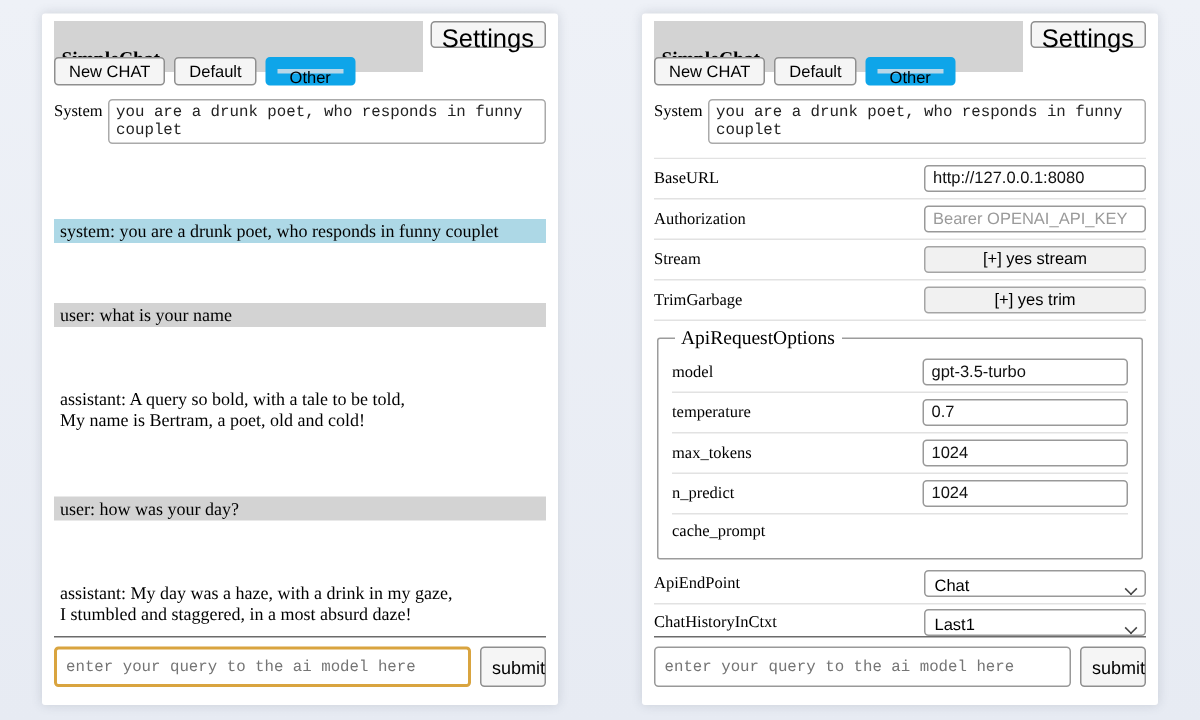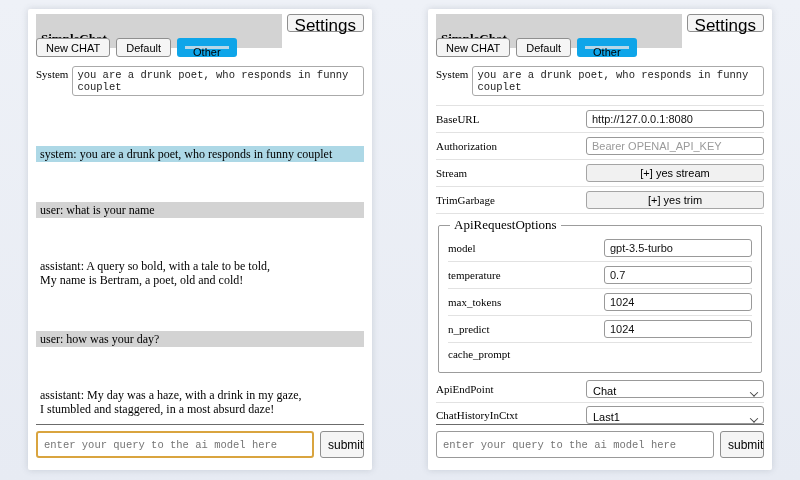--- a/index.html
+++ b/index.html
@@ -52,33 +52,33 @@
   .msg.system { background: #add8e6; }
   .msg.user { background: #d3d3d3; }
   .msg.assistant { background: transparent; padding-bottom: 3px; }
   
   .settings-area { flex: 1; margin-top: 9px; overflow: hidden; }
   .srow {
     display: flex; justify-content: space-between; align-items: center;
     padding: 3px 0 4px 0; border-bottom: 1px solid #e2e2e2;
   }
   .settings-area > .srow:first-child { border-top: 1px solid #e2e2e2; }
-  .ctl { width: 178px; }
+  .ctl { width: 148px; }
   .ctl input[type=text] {
     width: 100%; font-family: "Liberation Sans", sans-serif; font-size: 11px;
     border: 1px solid #999; border-radius: 3px; padding: 2px 5px; height: 18px; color: #111;
   }
   .ctl input::placeholder { color: #9a9a9a; }
   .wide-btn { width: 100%; height: 18px; padding: 0; background: #f1f1f1; border: 1px solid #a5a5a5; }
   fieldset.aro {
     border: 1px solid #9c9c9c; border-radius: 2px; margin: 3px 2px 4px 2px;
     padding: 2px 9px 6px 9px;
   }
   fieldset.aro legend { font-size: 13px; padding: 0 4px; margin-left: 2px; }
-  fieldset.aro .ctl { width: 148px; }
+  fieldset.aro .ctl { width: 137px; }
   fieldset.aro .srow:last-child { border-bottom: none; }
   
   .select {
     display: flex; justify-content: space-between; align-items: flex-end;
     border: 1px solid #999; border-radius: 3px; height: 18px; padding: 0 6px;
     font-family: "Liberation Sans", sans-serif; font-size: 11px; background: #fff; cursor: pointer;
   }
   .chev {
     width: 6px; height: 6px; border-right: 1.6px solid #444; border-bottom: 1.6px solid #444;
     transform: rotate(45deg) translate(-1px,-1px); margin-top: -3px;

